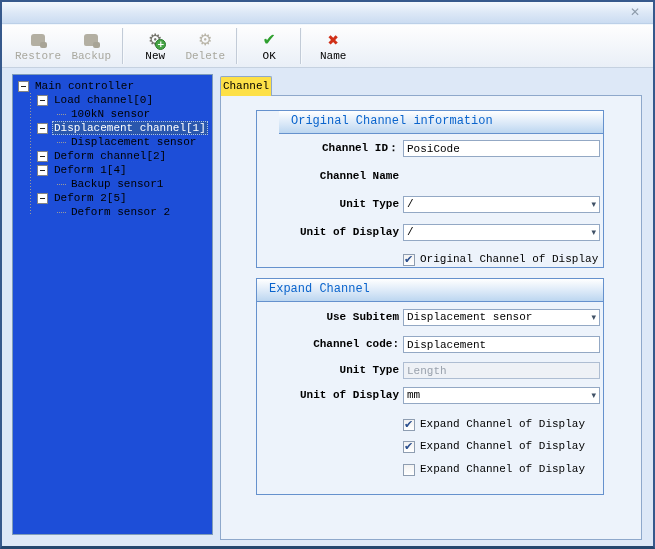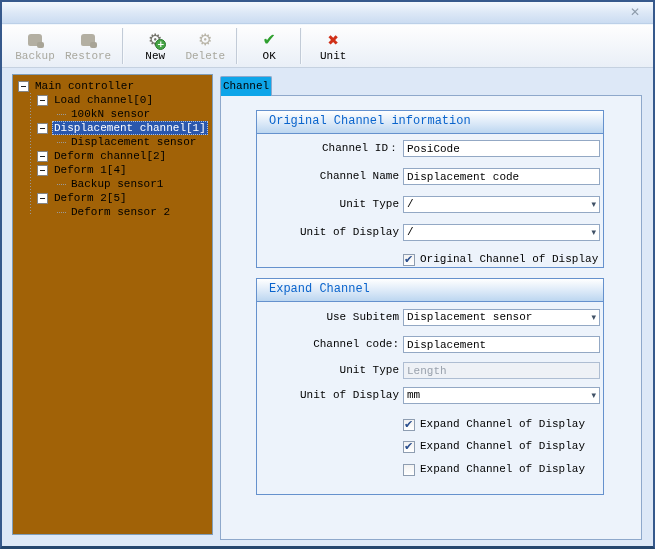--- a/index.html
+++ b/index.html
@@ -17,40 +17,40 @@
   .tsep{width:1px;height:36px;background:#c2cbd7;border-right:1px solid #f6f9fc;margin:0 6px;}
   
   .blob-icon{width:14px;height:12px;background:#b3afa2;border-radius:3px 3px 2px 2px;position:relative;}
   .blob-icon::after{content:"";position:absolute;right:-2px;bottom:-2px;width:7px;height:6px;background:#a8a496;border-radius:2px;}
   .gear{font-family:"DejaVu Sans",sans-serif;font-size:16px;line-height:16px;color:#73736a;position:relative;}
   .gear.disabled-g{color:#b9b5a8;}
   .gear .plus-badge{position:absolute;right:-4px;bottom:-2px;width:9px;height:9px;background:#46a546;border:1px solid #2c7a2c;border-radius:50%;color:#fff;font-size:9px;line-height:8px;text-align:center;font-weight:bold;}
   .check-icon{font-family:"DejaVu Sans",sans-serif;font-size:16px;color:#2fa02f;font-weight:bold;line-height:16px;}
   .x-icon{font-family:"DejaVu Sans",sans-serif;font-size:14px;color:#d03018;font-weight:bold;line-height:14px;}
   
-  .tree-panel{position:absolute;left:10px;top:72px;width:201px;height:461px;background:#a16207;border:1px solid #7f9db9;box-sizing:border-box;overflow:hidden;padding-top:4px;text-align:center;}
+  .tree-panel{position:absolute;left:10px;top:72px;width:201px;height:461px;background:#1d4ed8;border:1px solid #7f9db9;box-sizing:border-box;overflow:hidden;padding-top:4px;text-align:center;}
   .trow{height:14px;line-height:14px;white-space:nowrap;display:flex;align-items:center;}
   .trow .indent{display:inline-block;height:1px;}
   .tbox{display:inline-block;width:9px;height:9px;border:1px solid #848484;background:#fff;position:relative;margin-right:4px;flex:0 0 auto;box-sizing:content-box;}
   .tbox::after{content:"";position:absolute;left:2px;top:4px;width:5px;height:1px;background:#222;}
   .tdash{display:inline-block;width:9px;border-top:1px dotted #9a9a9a;margin-right:3px;flex:0 0 auto;}
   .tlabel-txt{padding:0 2px;}
   .trow.selected .tlabel-txt{background:#2a57ad;color:#fff;outline:1px dotted #aac0e4;outline-offset:-1px;}
   .tree-guide{position:absolute;left:17px;top:18px;width:1px;height:123px;background-image:repeating-linear-gradient(180deg,#9a9a9a 0 1px,transparent 1px 3px);}
   
-  .tab{position:absolute;left:218px;top:74px;width:52px;height:20px;background:#0ea5e9;border:1px solid #8ea8cb;border-bottom:none;box-sizing:border-box;text-align:center;line-height:18px;z-index:2;border-radius:2px 2px 0 0;}
+  .tab{position:absolute;left:218px;top:74px;width:52px;height:20px;background:#fde047;border:1px solid #8ea8cb;border-bottom:none;box-sizing:border-box;text-align:center;line-height:18px;z-index:2;border-radius:2px 2px 0 0;}
   .tabpage{position:absolute;left:218px;top:93px;width:422px;height:445px;background:#edf3fb;border:1px solid #8ea8cb;box-sizing:border-box;z-index:1;}
   
   .group{position:absolute;left:35px;width:348px;border:1px solid #6591cd;box-sizing:border-box;background:#edf3fb;}
   .group-header{height:22px;line-height:21px;padding-left:12px;color:#0a64cc;font-size:12px;background:linear-gradient(180deg,#ffffff 0%,#d8e7f7 60%,#bcd6f0 100%);border-bottom:1px solid #6591cd;}
-  .g1{top:14px;height:158px;}
+  .g1{top:14px;height:158px;padding-left:22px;}
   .g2{top:182px;height:217px;}
   
   .frow{position:absolute;left:0;right:0;height:17px;}
-  .flabel{position:absolute;left:8px;width:134px;text-align:right;line-height:17px;white-space:nowrap;}
+  .flabel{position:absolute;left:8px;width:134px;text-align:right;line-height:17px;white-space:nowrap;font-weight:bold;}
   .txt{position:absolute;left:146px;width:197px;height:17px;box-sizing:border-box;border:1px solid #93a8c4;background:#fff;font-family:"Liberation Mono","DejaVu Sans Mono",monospace;font-size:11px;padding:0 3px;margin:0;}
   .txt.dis{background:#eef1f6;color:#9aa2ad;border-color:#aebdd2;}
   .combo{position:absolute;left:146px;width:197px;height:17px;box-sizing:border-box;border:1px solid #93a8c4;background:#fff;line-height:15px;padding:0 16px 0 3px;white-space:nowrap;overflow:hidden;}
   .combo .arrow{position:absolute;right:3px;top:0;line-height:15px;font-size:9px;color:#3f5166;font-family:"DejaVu Sans",sans-serif;}
   
   .cbrow{position:absolute;left:146px;height:14px;display:flex;align-items:flex-end;}
   .cb{width:12px;height:12px;border:1px solid #8e9db1;background:linear-gradient(180deg,#f2f2f2,#ffffff);box-sizing:border-box;position:relative;margin-right:5px;flex:0 0 auto;}
   .cb.checked::after{content:"\2714";position:absolute;left:0px;top:-2px;font-size:11px;color:#2b4f8e;font-family:"DejaVu Sans",sans-serif;}
   .cblabel{line-height:14px;white-space:nowrap;}
 </style>
@@ -61,27 +61,27 @@
 
   <div class="titlebar">
     <div class="close-btn">✕</div>
   </div>
 
   <div class="toolbar">
     <div class="tbtn disabled">
       <span class="ticon">
           <span class="blob-icon"></span>
         </span>
+      <span class="tlabel">Restore</span>
+    </div>
+    <div class="tbtn disabled">
+      <span class="ticon">
+          <span class="blob-icon"></span>
+        </span>
       <span class="tlabel">Backup</span>
-    </div>
-    <div class="tbtn disabled">
-      <span class="ticon">
-          <span class="blob-icon"></span>
-        </span>
-      <span class="tlabel">Restore</span>
     </div>
     <div class="tsep"></div>
     <div class="tbtn">
       <span class="ticon">
           <span class="gear">⚙<span class="plus-badge">+</span></span>
         </span>
       <span class="tlabel">New</span>
     </div>
     <div class="tbtn disabled">
       <span class="ticon">
@@ -94,21 +94,21 @@
       <span class="ticon">
           <span class="check-icon">✔</span>
         </span>
       <span class="tlabel">OK</span>
     </div>
     <div class="tsep"></div>
     <div class="tbtn">
       <span class="ticon">
           <span class="x-icon">✖</span>
         </span>
-      <span class="tlabel">Unit</span>
+      <span class="tlabel">Name</span>
     </div>
   </div>
 
   <div class="tree-panel">
     <div class="tree-guide"></div>
 
     <div class="trow">
       <span class="indent" style="width:5px"></span>
         <span class="tbox"></span>
       <span class="tlabel-txt">Main controller</span>
@@ -166,21 +166,20 @@
 
     <div class="group g1">
       <div class="group-header">Original Channel information</div>
 
       <div class="frow" style="top:29px">
         <span class="flabel">Channel ID：</span>
         <input class="txt" type="text" value="PosiCode" style="">
       </div>
       <div class="frow" style="top:57px">
         <span class="flabel">Channel Name</span>
-        <input class="txt" type="text" value="Displacement code" style="">
       </div>
       <div class="frow" style="top:85px">
         <span class="flabel">Unit Type</span>
         <div class="combo">
           <span>/</span>
           <span class="arrow">▾</span>
         </div>
       </div>
       <div class="frow" style="top:113px">
         <span class="flabel">Unit of Display</span>

